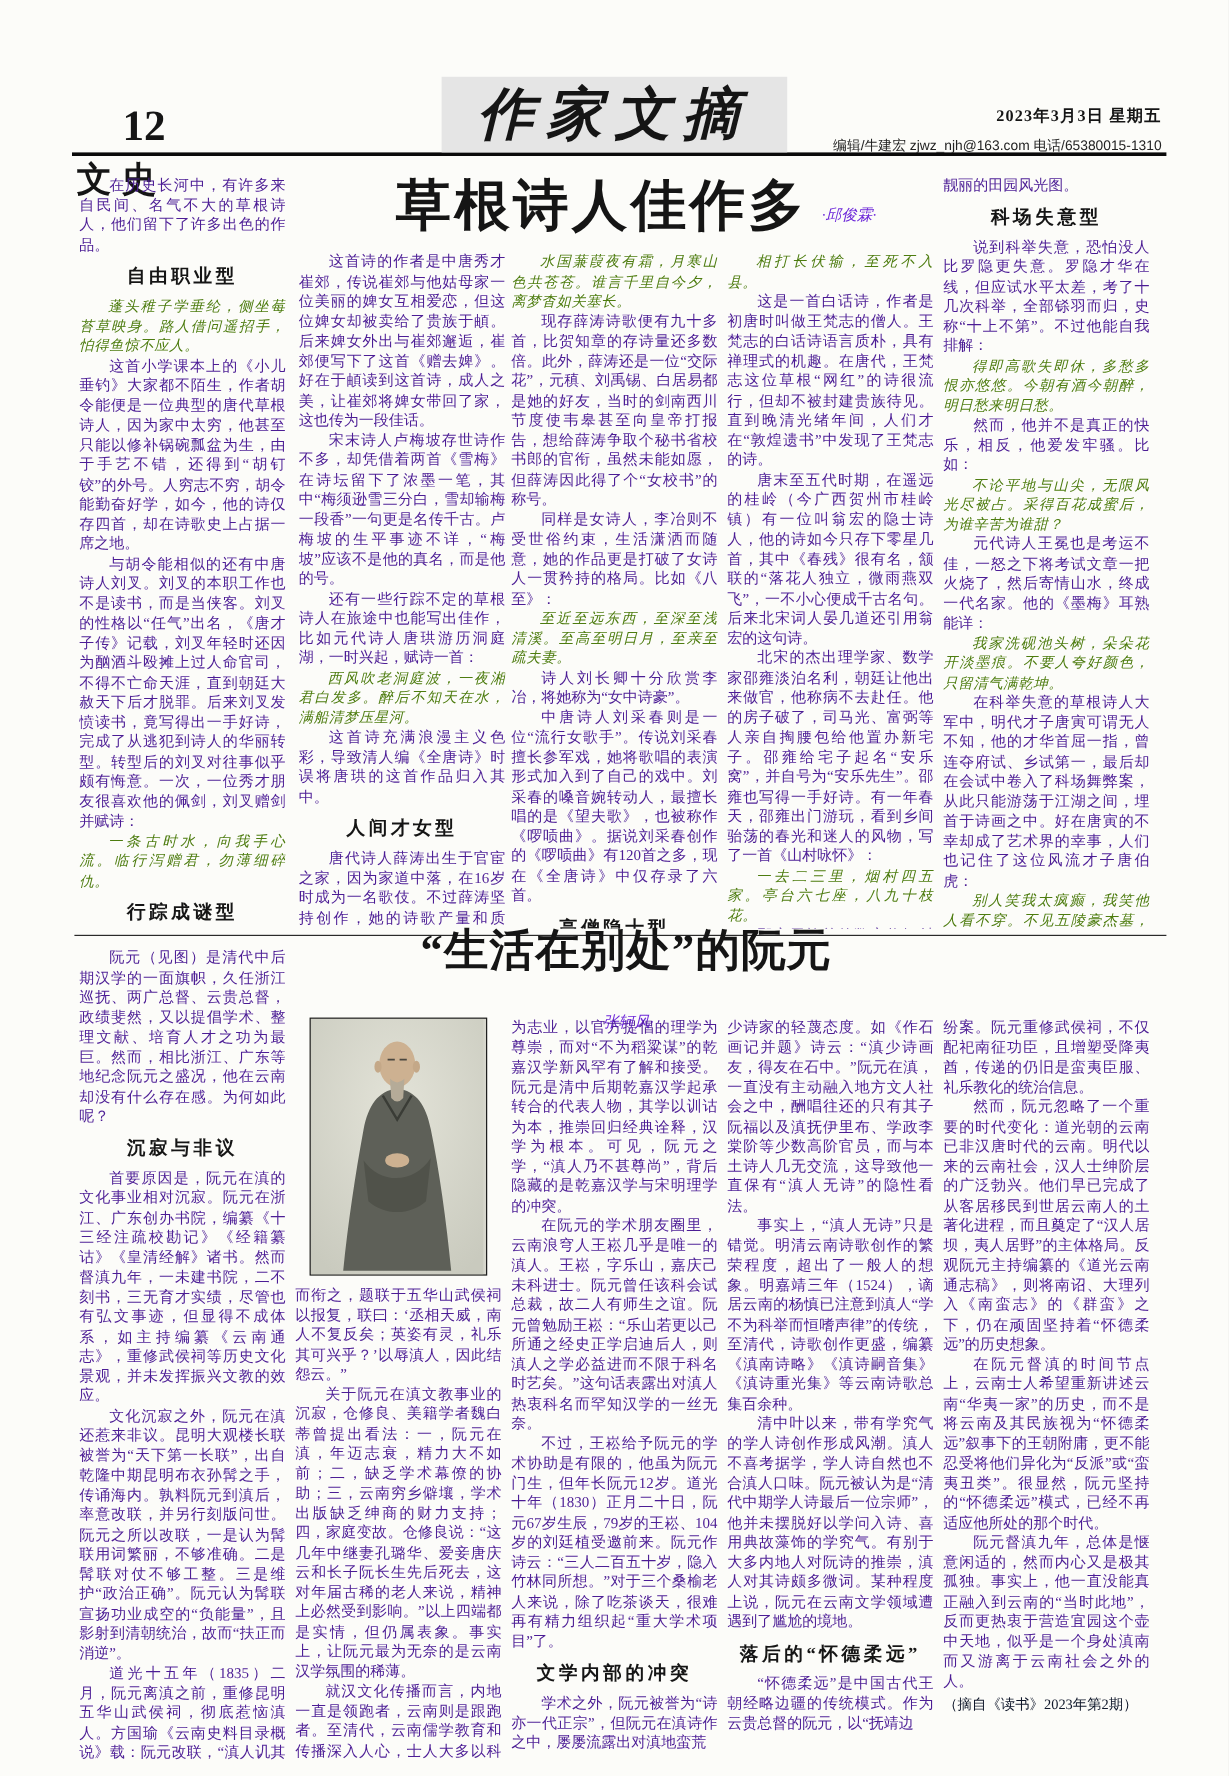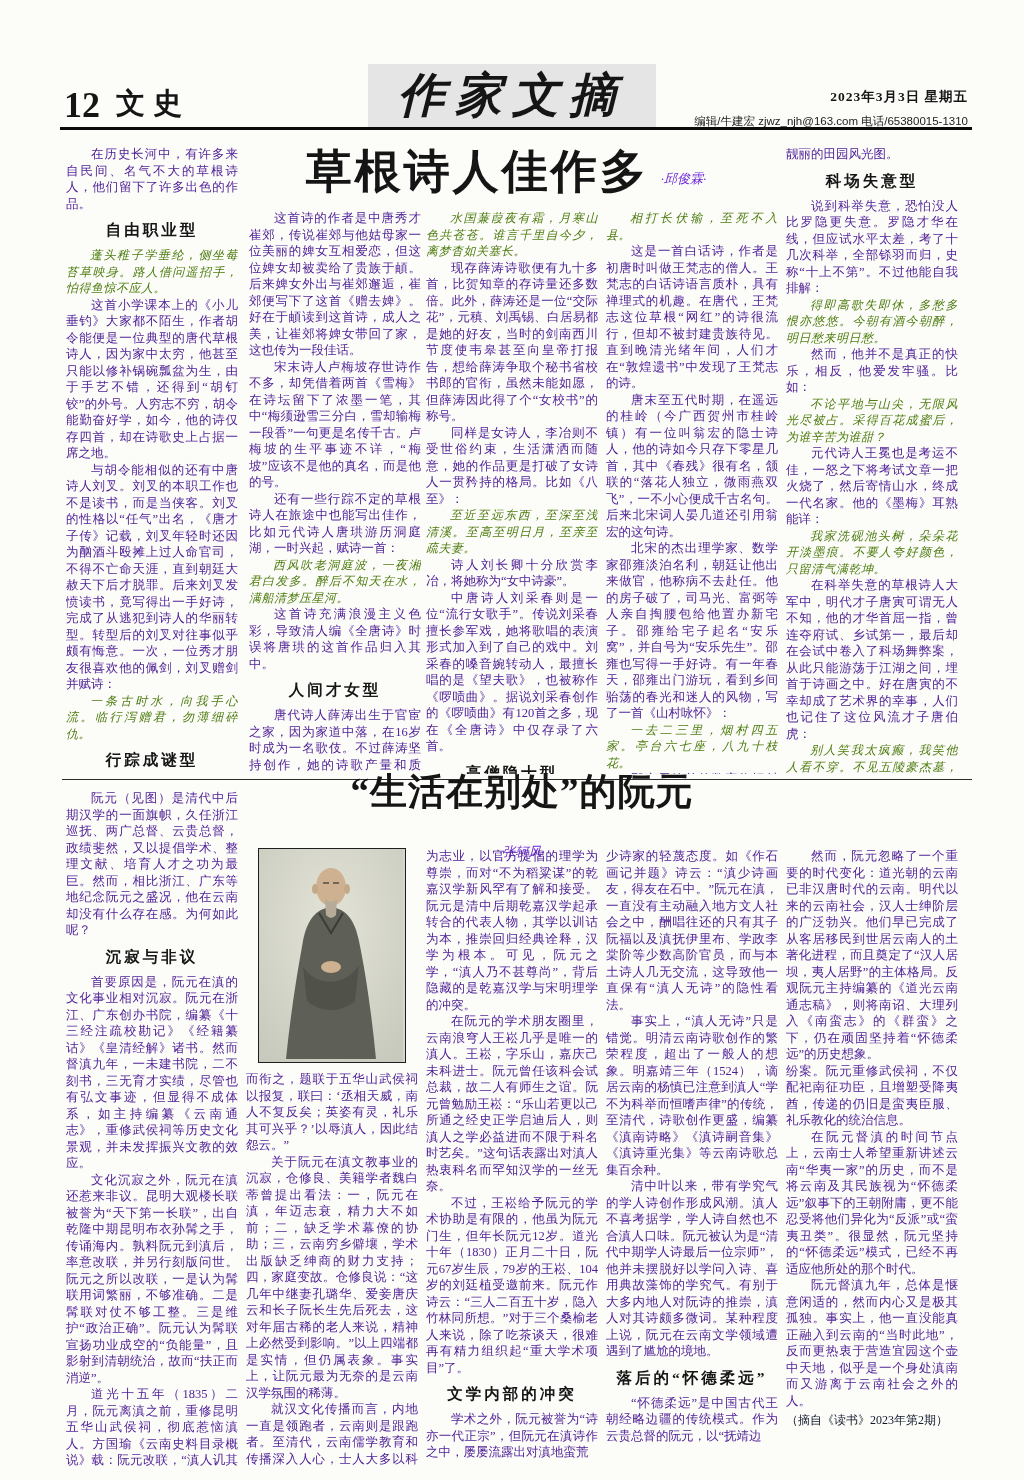--- a/index.html
+++ b/index.html
@@ -2,21 +2,21 @@
 <html><head>
 <meta charset="utf-8">
 <style>
   html,body{margin:0;padding:0;background:#e8e8e4;}
   .page{
     position:relative;width:1024px;height:1480px;margin:0 auto;
     background:#fcfcf9;color:#151515;overflow:hidden;
     font-family:"Liberation Serif","DejaVu Serif",serif;
   }
   
-  .page-id{position:absolute;left:64px;top:84px;display:flex;align-items:flex-start;gap:16px;}
+  .page-id{position:absolute;left:64px;top:84px;display:flex;align-items:flex-end;gap:4px;flex-direction:column;}
   .pg-num{font-size:36px;font-weight:900;font-family:"Liberation Serif",serif;}
   .pg-sec{font-size:29px;font-weight:900;letter-spacing:8px;font-family:"Liberation Sans","DejaVu Sans",sans-serif;}
   .masthead{
     position:absolute;left:50%;top:64px;transform:translateX(-50%);
     background:#e5e5e5;padding:0 30px;z-index:3;
     font-size:47px;font-weight:900;font-style:italic;letter-spacing:10px;
     font-family:"Liberation Serif","DejaVu Serif",serif;white-space:nowrap;
   }
   .head-right{position:absolute;right:56px;top:88px;text-align:right;z-index:2;}
   .date-line{font-size:13.5px;font-weight:700;letter-spacing:1px;}
@@ -31,21 +31,21 @@
   .a1 .c2{left:183px;top:64px;height:564px;}
   .a1 .c3{left:360px;top:64px;height:564px;}
   .a1 .c4{left:540px;top:64px;height:564px;}
   .a1 .c5{left:720px;top:0;  height:628px;}
   .a2 .c1{left:0;  top:0;   height:678px;}
   .a2 .c2{left:180px;top:56px;height:620px;}
   .a2 .c3{left:360px;top:58px;height:620px;}
   .a2 .c4{left:540px;top:58px;height:620px;}
   .a2 .c5{left:720px;top:58px;height:620px;}
   .headline{position:absolute;display:flex;align-items:center;justify-content:center;gap:12px;}
-  .a1 .headline{left:168px;top:-6px;width:544px;height:64px;}
+  .a1 .headline{left:192px;top:-6px;width:544px;height:64px;}
   .a2 .headline{left:180px;top:-2px;width:552px;height:52px;flex-direction:column;}
   h1.t1{margin:0;font-size:46px;font-weight:900;letter-spacing:3px;white-space:nowrap;
         font-family:"Liberation Sans","DejaVu Sans",sans-serif;}
   h1.t2{margin:0;font-size:37px;font-weight:900;letter-spacing:1px;white-space:nowrap;
         font-family:"Liberation Serif","DejaVu Serif",serif;}
   .byline{font-size:13px;font-style:italic;white-space:nowrap;color:#6d28d9;align-self:center;margin-top:14px;}
   .divider{position:absolute;left:62px;right:52px;top:779px;height:1px;background:#2a2a2a;}
   
   .para{font-size:12.5px;line-height:16.5px;text-align:justify;text-indent:2em;margin:0;color:#4c1d95;}
   .para.cont{text-indent:0;}
@@ -178,21 +178,21 @@
         <div class="para">学术之外，阮元被誉为“诗亦一代正宗”，但阮元在滇诗作之中，屡屡流露出对滇地蛮荒</div>
       </div>
     <div class="col c4">
         <div class="para cont">少诗家的轻蔑态度。如《作石画记并题》诗云：“滇少诗画友，得友在石中。”阮元在滇，一直没有主动融入地方文人社会之中，酬唱往还的只有其子阮福以及滇抚伊里布、学政李棠阶等少数高阶官员，而与本土诗人几无交流，这导致他一直保有“滇人无诗”的隐性看法。</div>
         <div class="para">事实上，“滇人无诗”只是错觉。明清云南诗歌创作的繁荣程度，超出了一般人的想象。明嘉靖三年（1524），谪居云南的杨慎已注意到滇人“学不为科举而恒嗜声律”的传统，至清代，诗歌创作更盛，编纂《滇南诗略》《滇诗嗣音集》《滇诗重光集》等云南诗歌总集百余种。</div>
         <div class="para">清中叶以来，带有学究气的学人诗创作形成风潮。滇人不喜考据学，学人诗自然也不合滇人口味。阮元被认为是“清代中期学人诗最后一位宗师”，他并未摆脱好以学问入诗、喜用典故藻饰的学究气。有别于大多内地人对阮诗的推崇，滇人对其诗颇多微词。某种程度上说，阮元在云南文学领域遭遇到了尴尬的境地。</div>
         <div class="sec-head">落后的“怀德柔远”</div>
         <div class="para">“怀德柔远”是中国古代王朝经略边疆的传统模式。作为云贵总督的阮元，以“抚靖边</div>
       </div>
     <div class="col c5">
+        <div class="para cont">纷案。阮元重修武侯祠，不仅配祀南征功臣，且增塑受降夷酋，传递的仍旧是蛮夷臣服、礼乐教化的统治信息。</div>
         <div class="para">然而，阮元忽略了一个重要的时代变化：道光朝的云南已非汉唐时代的云南。明代以来的云南社会，汉人士绅阶层的广泛勃兴。他们早已完成了从客居移民到世居云南人的土著化进程，而且奠定了“汉人居坝，夷人居野”的主体格局。反观阮元主持编纂的《道光云南通志稿》，则将南诏、大理列入《南蛮志》的《群蛮》之下，仍在顽固坚持着“怀德柔远”的历史想象。</div>
-        <div class="para cont">纷案。阮元重修武侯祠，不仅配祀南征功臣，且增塑受降夷酋，传递的仍旧是蛮夷臣服、礼乐教化的统治信息。</div>
         <div class="para">在阮元督滇的时间节点上，云南士人希望重新讲述云南“华夷一家”的历史，而不是将云南及其民族视为“怀德柔远”叙事下的王朝附庸，更不能忍受将他们异化为“反派”或“蛮夷丑类”。很显然，阮元坚持的“怀德柔远”模式，已经不再适应他所处的那个时代。</div>
         <div class="para">阮元督滇九年，总体是惬意闲适的，然而内心又是极其孤独。事实上，他一直没能真正融入到云南的“当时此地”，反而更热衷于营造宜园这个壶中天地，似乎是一个身处滇南而又游离于云南社会之外的人。</div>
         <div class="attribution">（摘自《读书》2023年第2期）</div>
       </div>
   </section>
 
 </div>
 
 </body></html>

